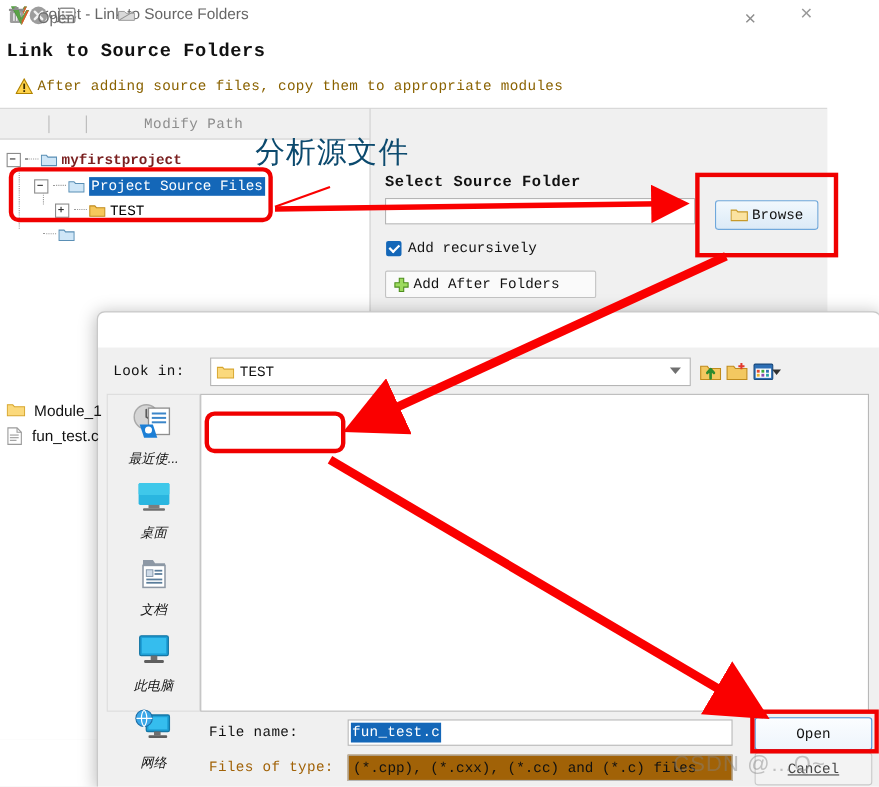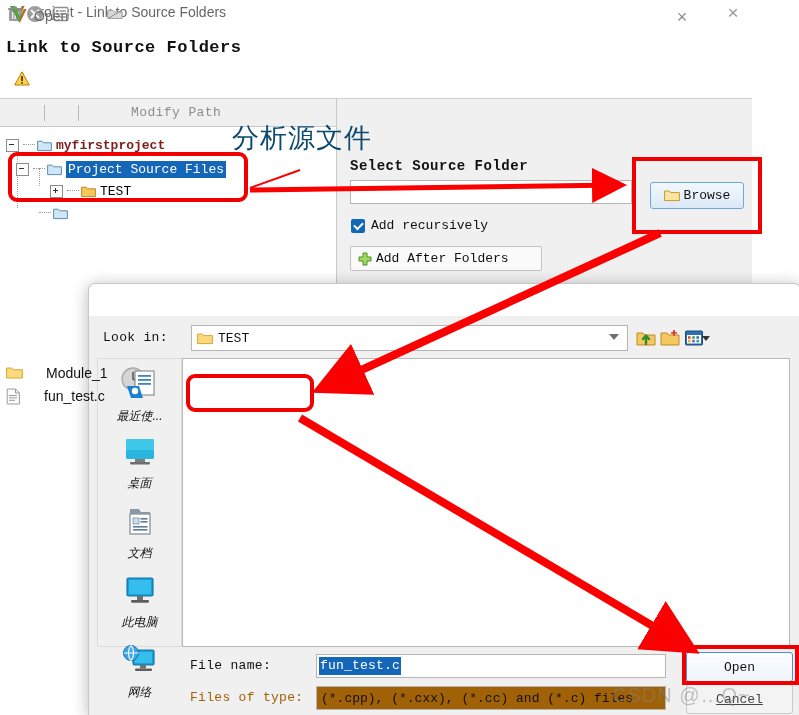--- a/index.html
+++ b/index.html
@@ -88,21 +88,21 @@
   #viewmenu-caret{position:absolute;left:702px;top:336px;width:0;height:0;border-left:4px solid transparent;
                   border-right:4px solid transparent;border-top:5px solid #333;}
 
   #places-bar{position:absolute;left:97px;top:358px;width:85px;height:289px;background:#f0f0f0;
               border:1px solid #dcdcdc;box-sizing:border-box;}
   .place{position:absolute;width:83px;text-align:center;cursor:pointer;}
   .place .plabel{font-size:12px;color:#111;margin-top:2px;display:block;font-style:italic;}
 
   #file-list{position:absolute;left:182px;top:358px;width:608px;height:289px;background:#ffffff;
              border:1px solid #b8b8b8;box-sizing:border-box;}
-  .file-row{position:absolute;left:6px;height:22px;display:flex;align-items:center;gap:23px;font-size:14px;color:#111;cursor:pointer;}
+  .file-row{position:absolute;left:6px;height:22px;display:flex;align-items:center;gap:8px;font-size:14px;color:#111;cursor:pointer;}
 
   #filename-label{position:absolute;left:190px;top:658px;font-size:13px;color:#111;letter-spacing:.3px;}
   #filename-input{position:absolute;left:316px;top:654px;width:350px;height:24px;background:#ffffff;
                   border:1px solid #b5b5b5;box-sizing:border-box;display:flex;align-items:center;padding-left:2px;}
   #filename-value{background:#1467b8;color:#ffffff;font-size:13px;padding:1px 1px 2px 1px;letter-spacing:.2px;}
   #filetype-label{position:absolute;left:190px;top:690px;font-size:13px;color:#a16207;letter-spacing:.3px;}
   #filetype-combo{position:absolute;left:316px;top:686px;width:350px;height:24px;background:#a16207;
                   border:1px solid #b5b5b5;box-sizing:border-box;display:flex;align-items:center;
                   padding-left:4px;font-size:13px;color:#111;cursor:pointer;}
   #open-btn{position:absolute;left:686px;top:652px;width:105px;height:28px;border:1px solid #4a90d9;
@@ -153,20 +153,21 @@
 <div id="main-close">×</div>
 
 <div id="main-heading" class="mono">Link to Source Folders</div>
 
 <div id="warn-row">
   <svg width="16" height="15" viewBox="0 0 16 15">
     <path d="M8 0.8 L15.3 14 L0.7 14 Z" fill="#ffd24a" stroke="#b08300" stroke-width="1"></path>
     <rect x="7.2" y="5" width="1.6" height="5" fill="#3a2c00"></rect>
     <rect x="7.2" y="11" width="1.6" height="1.6" fill="#3a2c00"></rect>
   </svg>
+  <span class="mono" id="warn-text">After adding source files, copy them to appropriate modules</span>
 </div>
 
 <div id="main-sep"></div>
 <div id="main-body"></div>
 
 <div id="toolbar"></div>
 <svg class="tb-ico" style="left:6px;" viewBox="0 0 18 18">
   <rect x="3" y="5" width="12" height="11" rx="1.5" fill="#9d9d9d"></rect>
   <rect x="2" y="3" width="14" height="2.2" rx="1" fill="#8d8d8d"></rect>
   <rect x="7" y="1.4" width="4" height="2" rx="0.8" fill="#8d8d8d"></rect>
@@ -202,21 +203,21 @@
 
 <div class="tree-row" style="left:6px;top:134px;">
   <span class="tw-expander"></span>
   <span class="dots"></span>
   <svg width="15" height="13" viewBox="0 0 15 13" style="margin-right:4px">
     <path d="M0.6 2.2 L5.2 2.2 L6.6 3.8 L14.4 3.8 L14.4 11.6 L0.6 11.6 Z" fill="#cfe6f7" stroke="#5a8fb5" stroke-width="1"></path>
   </svg>
   <span class="mono" style="font-weight:bold;color:#7a1f1f;">myfirstproject</span>
 </div>
 
-<div class="tree-row" style="left:16px;top:158px;">
+<div class="tree-row" style="left:31px;top:158px;">
   <span class="tw-expander"></span>
   <span class="dots"></span>
   <svg width="15" height="13" viewBox="0 0 15 13" style="margin-right:4px">
     <path d="M0.6 2.2 L5.2 2.2 L6.6 3.8 L14.4 3.8 L14.4 11.6 L0.6 11.6 Z" fill="#cfe6f7" stroke="#5a8fb5" stroke-width="1"></path>
   </svg>
   <span class="mono" style="background:#1467b8;color:#fff;padding:1px 2px;">Project Source Files</span>
 </div>
 
 <div class="tree-row" style="left:50px;top:180px;">
   <span class="tw-expander plus"></span>

